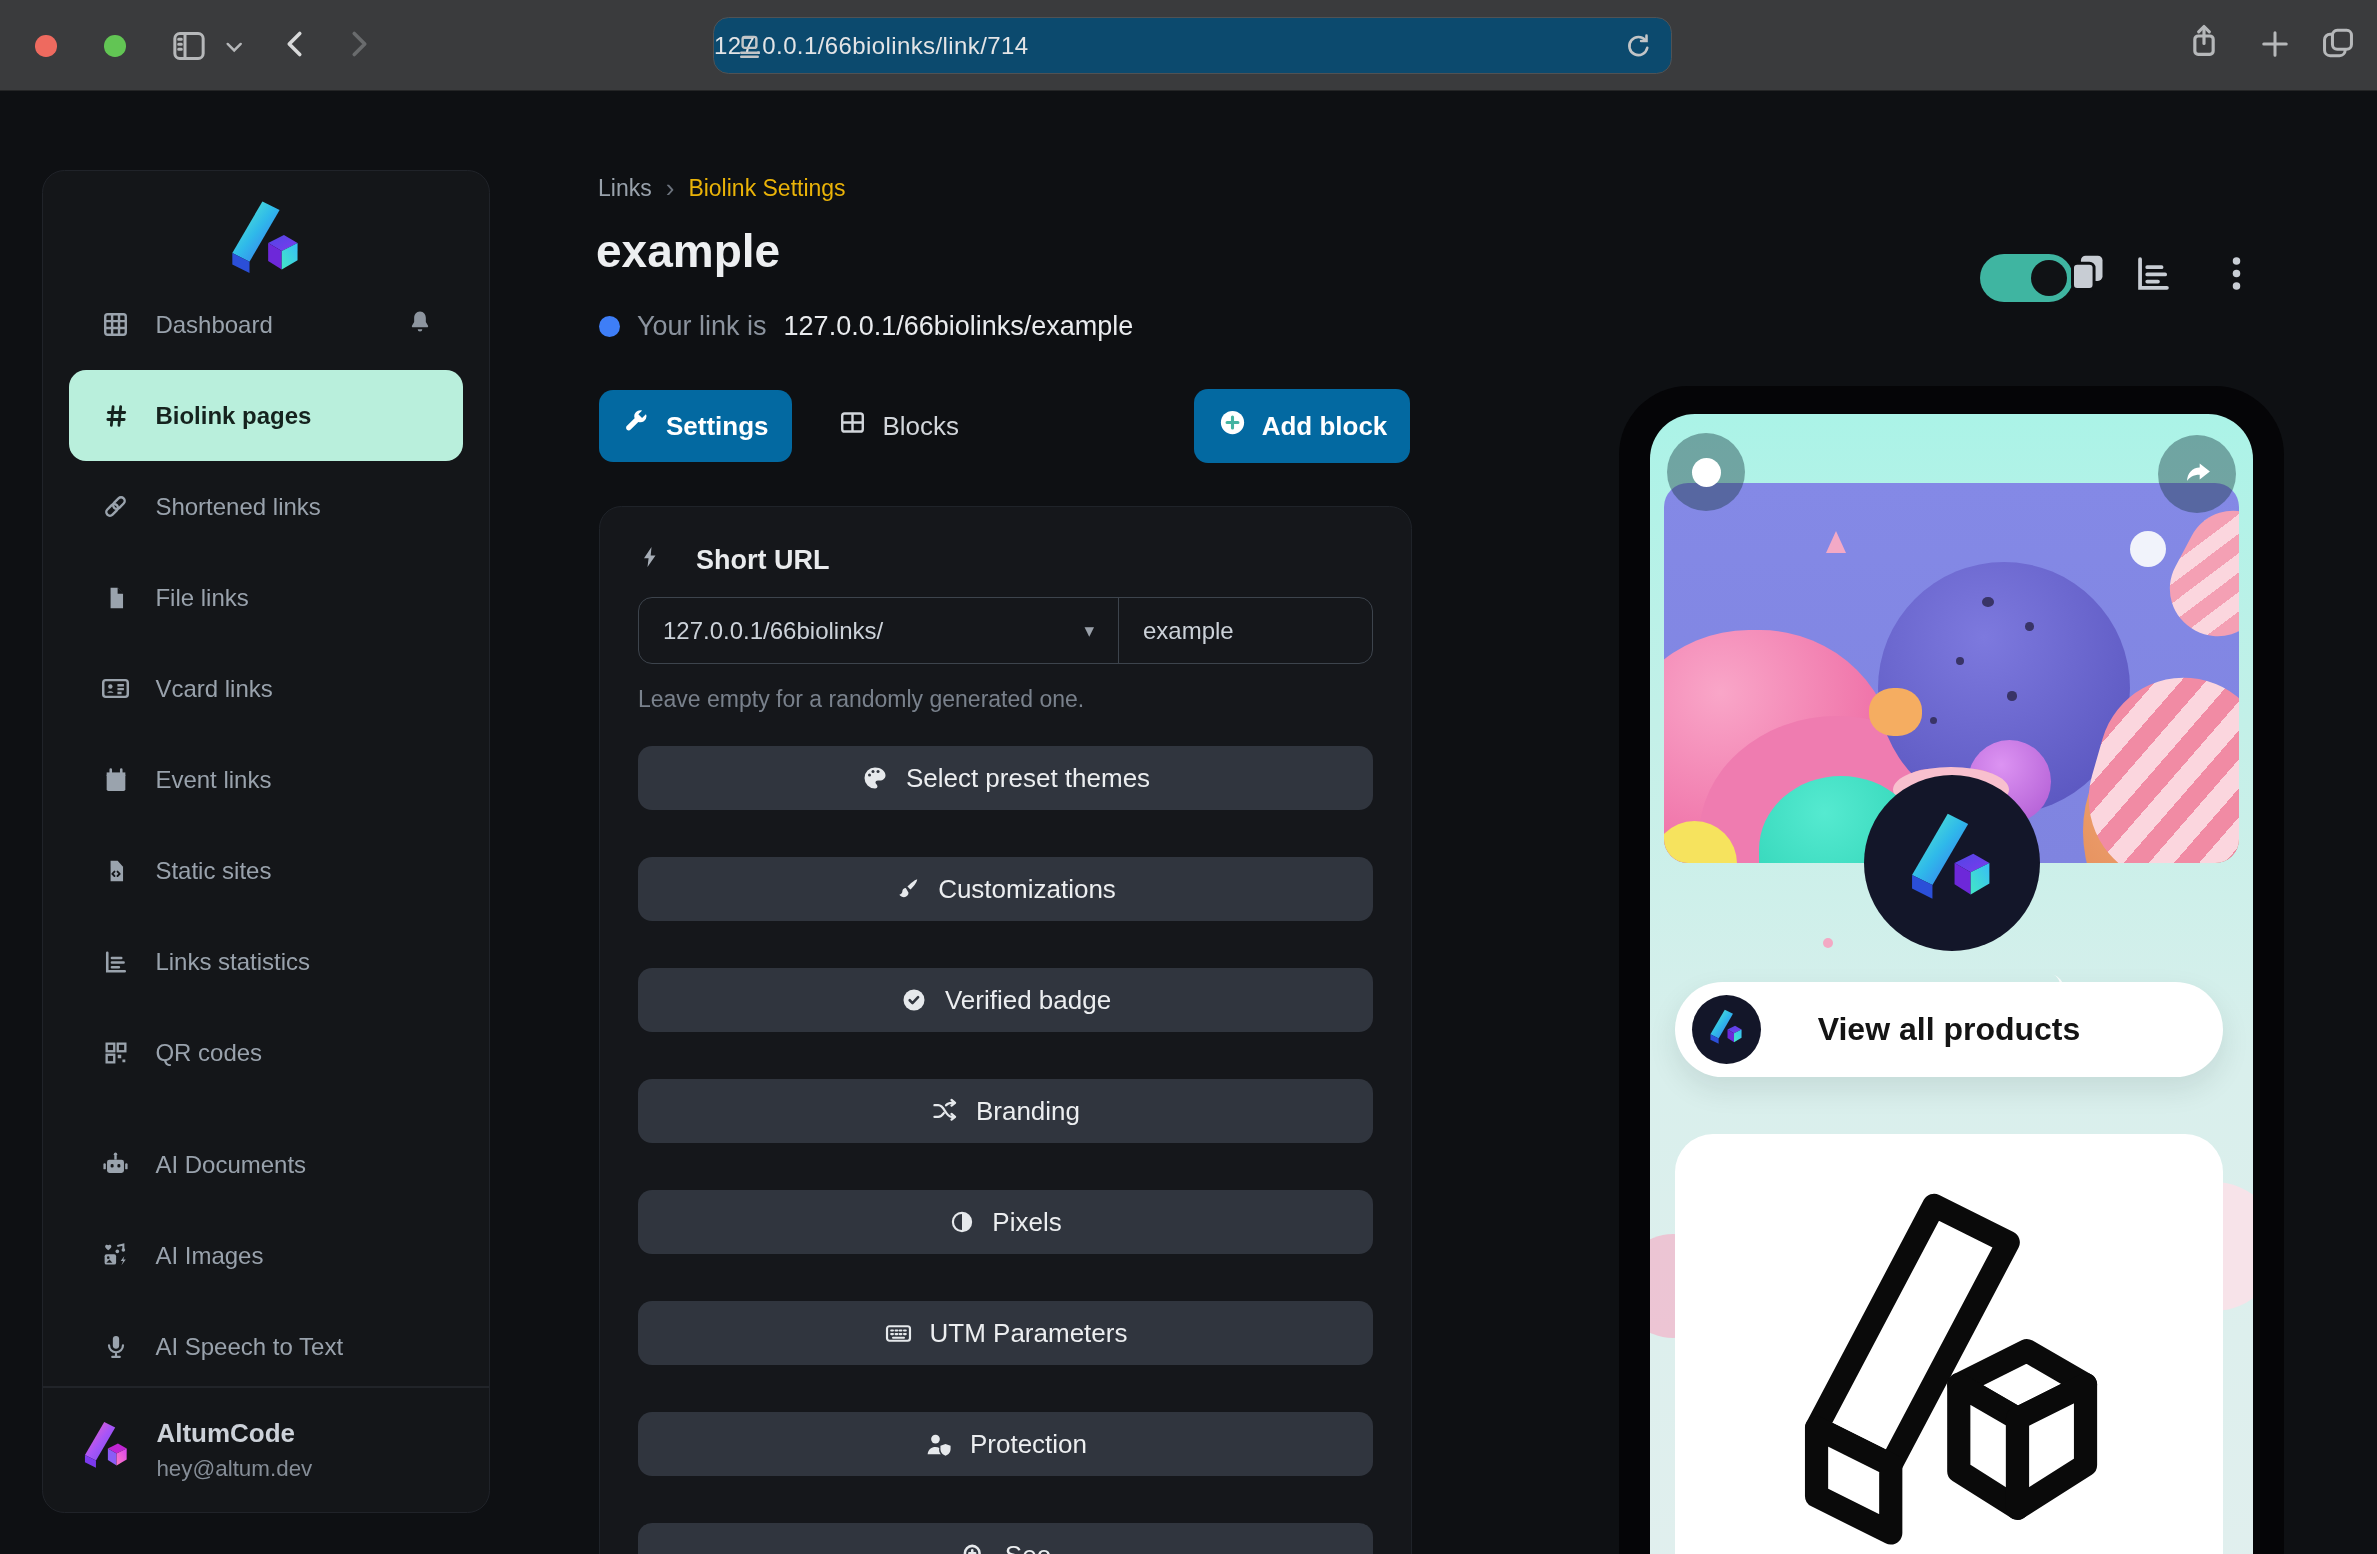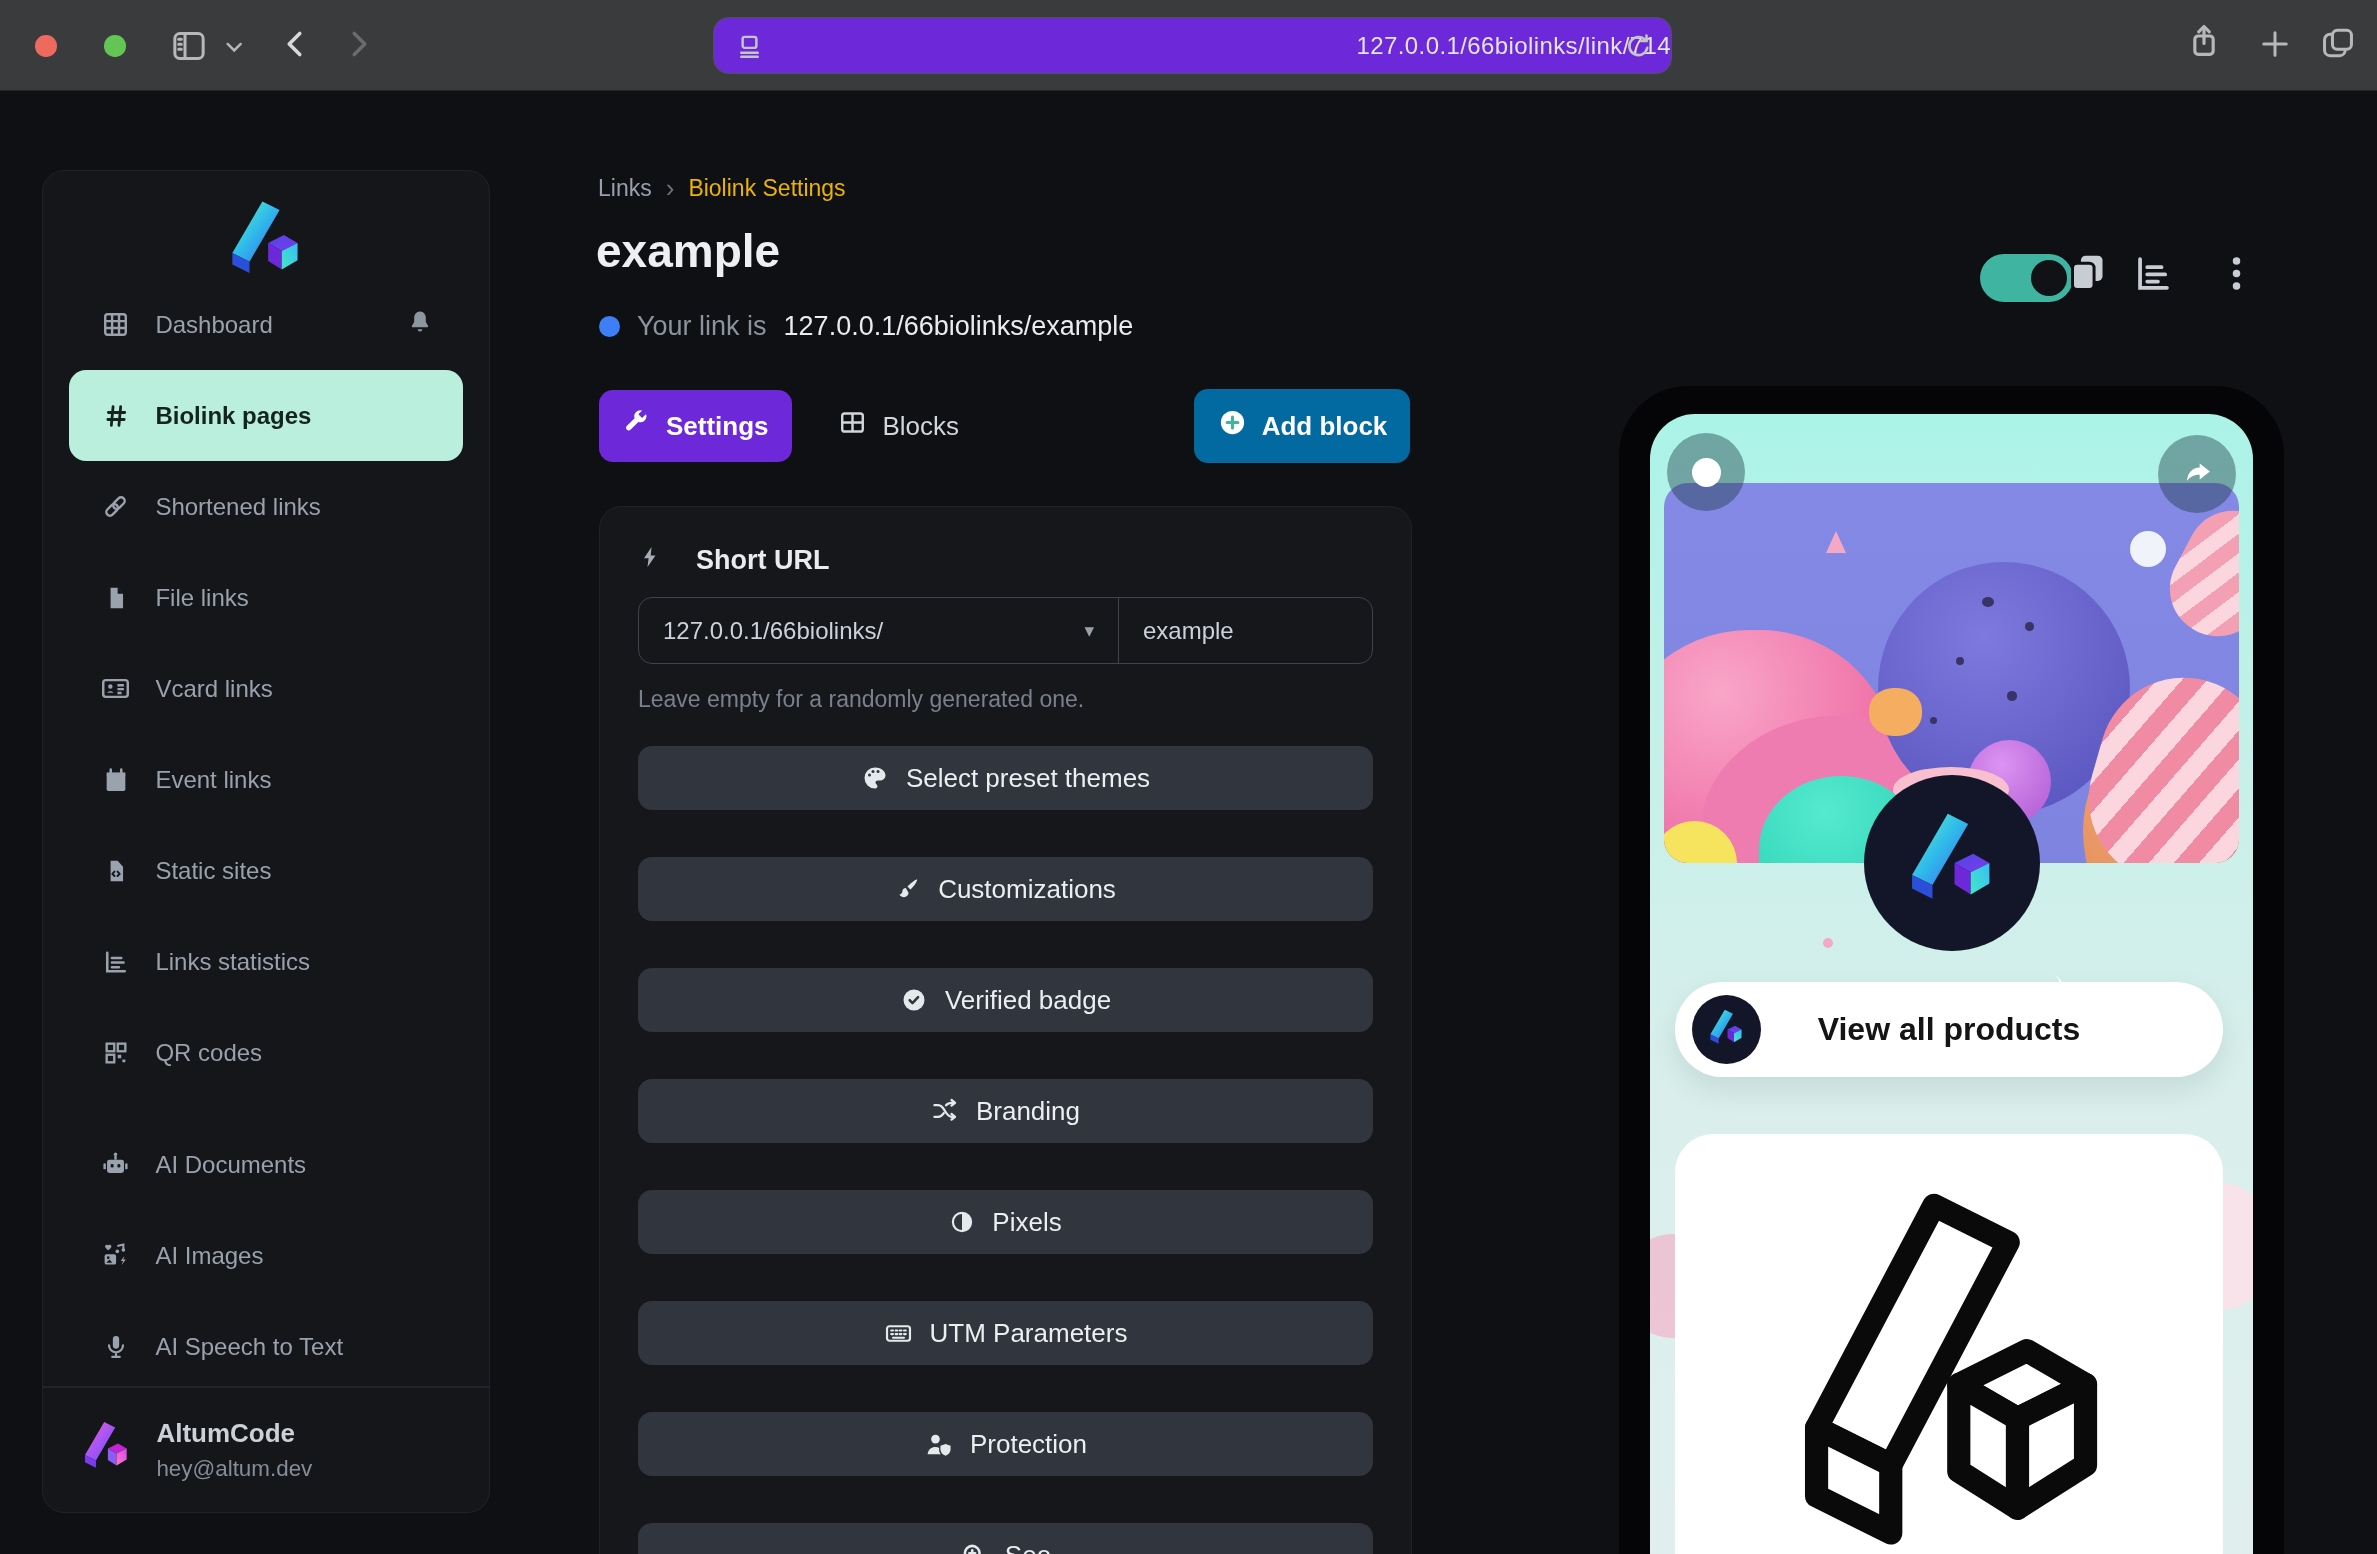--- a/index.html
+++ b/index.html
@@ -8,22 +8,22 @@
 
   
   .chrome { position:absolute; top:0; left:0; width:2377px; height:91px;
             background:#3a3b3d; border-bottom:1.7px solid #242526; }
   .tl { position:absolute; top:35px; width:21.6px; height:21.6px; border-radius:50%; }
   .tl.red{ left:35px; background:#ee6a5f; } .tl.yellow{ left:70px; background:#f5bd4f; }
   .tl.green{ left:104px; background:#62c554; }
   .chrome-ic { position:absolute; color:#b6b8ba; }
   .chrome svg { display:block; }
   .urlbar { position:absolute; left:713px; top:17px; width:959px; height:57px;
-            background:#6d28d9; border:1.7px solid #505254; border-radius:15.5px;
-            display:flex; align-items:center; justify-content:flex-end; }
+            background:#0c4a6e; border:1.7px solid #505254; border-radius:15.5px;
+            display:flex; align-items:center; justify-content:flex-start; }
   .urlbar .url-text { color:#e3e4e6; font-size:24px; letter-spacing:0.4px; }
   .urlbar .lefty { position:absolute; left:19px; top:12px; color:#c3c5c7; }
   .urlbar .righty { position:absolute; right:17px; top:13px; color:#c3c5c7; }
 
   
   .sidebar { position:absolute; left:42px; top:170px; width:448px; height:1343px;
              background:#141619; border:1.7px solid #202329; border-radius:22.4px; }
   .brand { height:110px; display:flex; align-items:center; justify-content:center; padding-top:33px; }
   .nav { position:absolute; top:108px; left:26px; right:26px; }
   .nav-row { height:91px; display:flex; align-items:center; padding:0 29px;
@@ -49,21 +49,21 @@
                font-size:27px; }
   .dot { width:21px; height:21px; border-radius:50%; background:#3e7ef7; }
   .link-muted { color:#8b939e; } .link-url { color:#e9ebee; font-weight:500; }
 
   .toggle { position:absolute; left:1980px; top:254px; width:93px; height:48px; border-radius:24px;
             background:#3fb5a1; }
   .toggle .knob { position:absolute; right:6px; top:6px; width:36px; height:36px; border-radius:50%;
                   background:#101215; }
   .hctl { position:absolute; color:#c8cdd4; }
 
-  .tab-settings { position:absolute; left:599px; top:390px; width:193px; height:72px; background:#6d28d9;
+  .tab-settings { position:absolute; left:599px; top:390px; width:193px; height:72px; background:#0369a1;
                   border-radius:14px; display:flex; align-items:center; justify-content:center; gap:15.5px;
                   color:#fff; font-size:26px; font-weight:600; }
   .tab-blocks { position:absolute; left:821px; top:390px; height:72px; display:flex; align-items:center;
                 gap:15.5px; color:#d2d6db; font-size:26px; padding:0 17px; }
   .add-block { position:absolute; left:1194px; top:389px; width:216px; height:74px; background:#0369a1;
                border-radius:14px; display:flex; align-items:center; justify-content:center; gap:14px;
                color:#fff; font-size:26px; font-weight:600; }
 
   
   .card { position:absolute; left:599px; top:506px; width:813px; height:1121px; background:#15171b;

